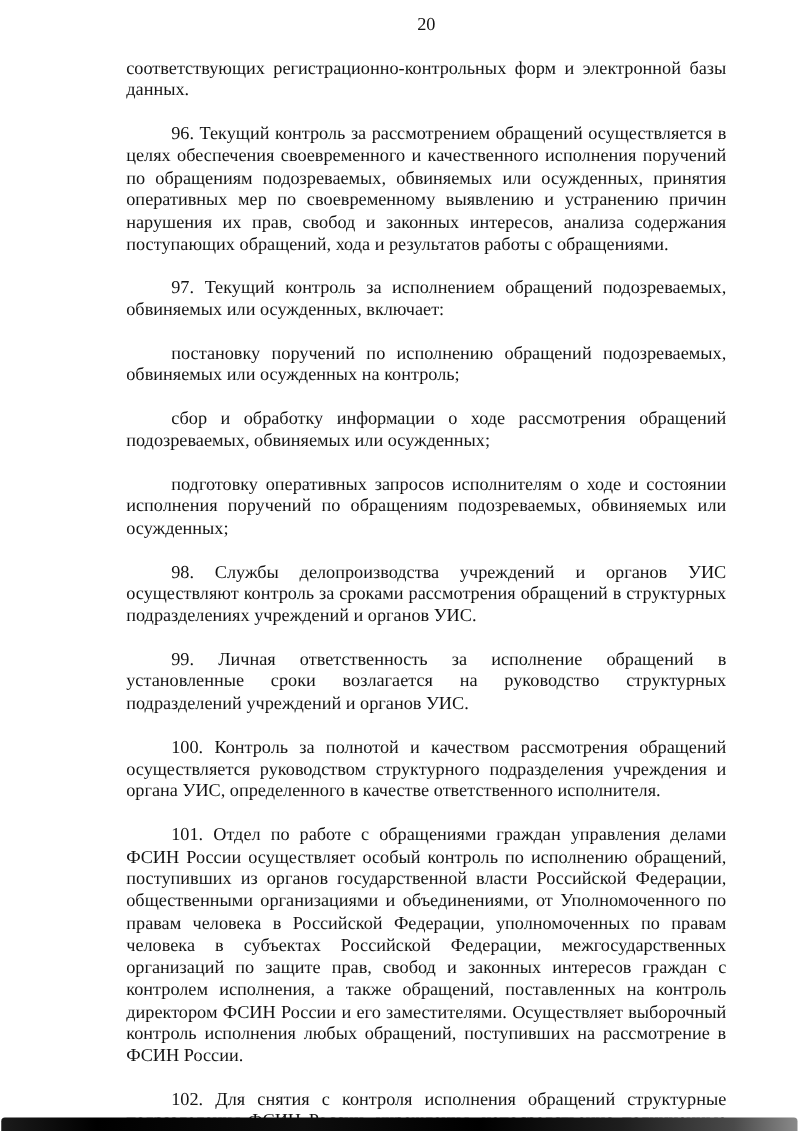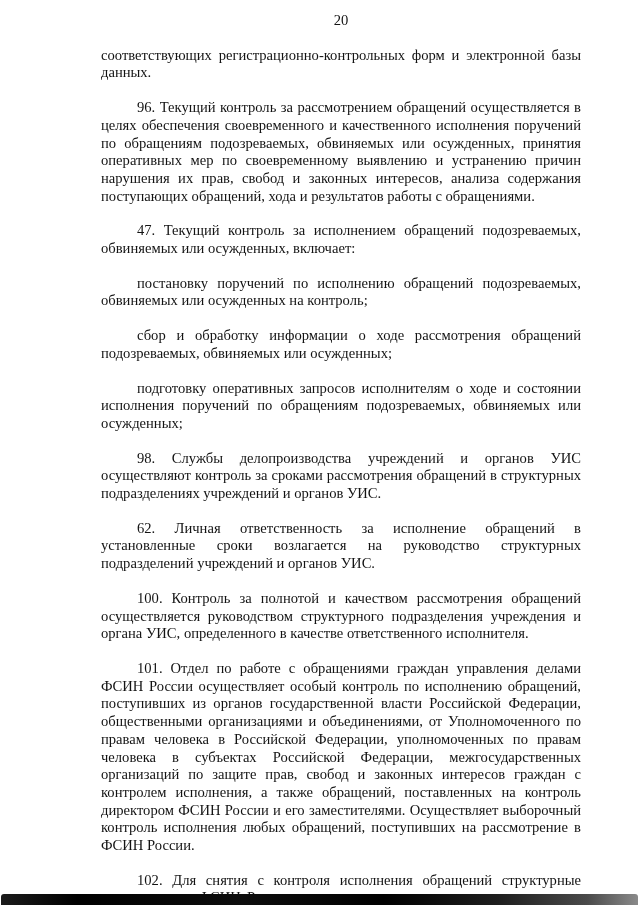--- a/index.html
+++ b/index.html
@@ -53,33 +53,33 @@
 </head>
 <body>
 
 <div class="page">
   <div class="page-number">20</div>
 
   <p class="para">соответствующих регистрационно-контрольных форм и электронной базы данных.</p>
 
   <p class="para indent">96. Текущий контроль за рассмотрением обращений осуществляется в целях обеспечения своевременного и качественного исполнения поручений по обращениям подозреваемых, обвиняемых или осужденных, принятия оперативных мер по своевременному выявлению и устранению причин нарушения их прав, свобод и законных интересов, анализа содержания поступающих обращений, хода и результатов работы с обращениями.</p>
 
-  <p class="para indent">47. Текущий контроль за исполнением обращений подозреваемых, обвиняемых или осужденных, включает:</p>
+  <p class="para indent">97. Текущий контроль за исполнением обращений подозреваемых, обвиняемых или осужденных, включает:</p>
 
   <p class="para indent">постановку поручений по исполнению обращений подозреваемых, обвиняемых или осужденных на контроль;</p>
 
   <p class="para indent">сбор и обработку информации о ходе рассмотрения обращений подозреваемых, обвиняемых или осужденных;</p>
 
   <p class="para indent">подготовку оперативных запросов исполнителям о ходе и состоянии исполнения поручений по обращениям подозреваемых, обвиняемых или осужденных;</p>
 
 
 
   <p class="para indent">98. Службы делопроизводства учреждений и органов УИС осуществляют контроль за сроками рассмотрения обращений в структурных подразделениях учреждений и органов УИС.</p>
 
-  <p class="para indent">62. Личная ответственность за исполнение обращений в установленные сроки возлагается на руководство структурных подразделений учреждений и органов УИС.</p>
+  <p class="para indent">99. Личная ответственность за исполнение обращений в установленные сроки возлагается на руководство структурных подразделений учреждений и органов УИС.</p>
 
   <p class="para indent">100. Контроль за полнотой и качеством рассмотрения обращений осуществляется руководством структурного подразделения учреждения и органа УИС, определенного в качестве ответственного исполнителя.</p>
 
   <p class="para indent">101. Отдел по работе с обращениями граждан управления делами ФСИН России осуществляет особый контроль по исполнению обращений, поступивших из органов государственной власти Российской Федерации, общественными организациями и объединениями, от Уполномоченного по правам человека в Российской Федерации, уполномоченных по правам человека в субъектах Российской Федерации, межгосударственных организаций по защите прав, свобод и законных интересов граждан с контролем исполнения, а также обращений, поставленных на контроль директором ФСИН России и его заместителями. Осуществляет выборочный контроль исполнения любых обращений, поступивших на рассмотрение в ФСИН России.</p>
 
   <p class="para indent continues">102. Для снятия с контроля исполнения обращений структурные подразделения ФСИН России, учреждения, непосредственно подчиненные ФСИН России, направляют в отдел по работе с обращениями граждан ФСИН России копии ответов заявителям, органам государственной власти</p>
 
   <div class="scan-bar"></div>
 </div>
 

